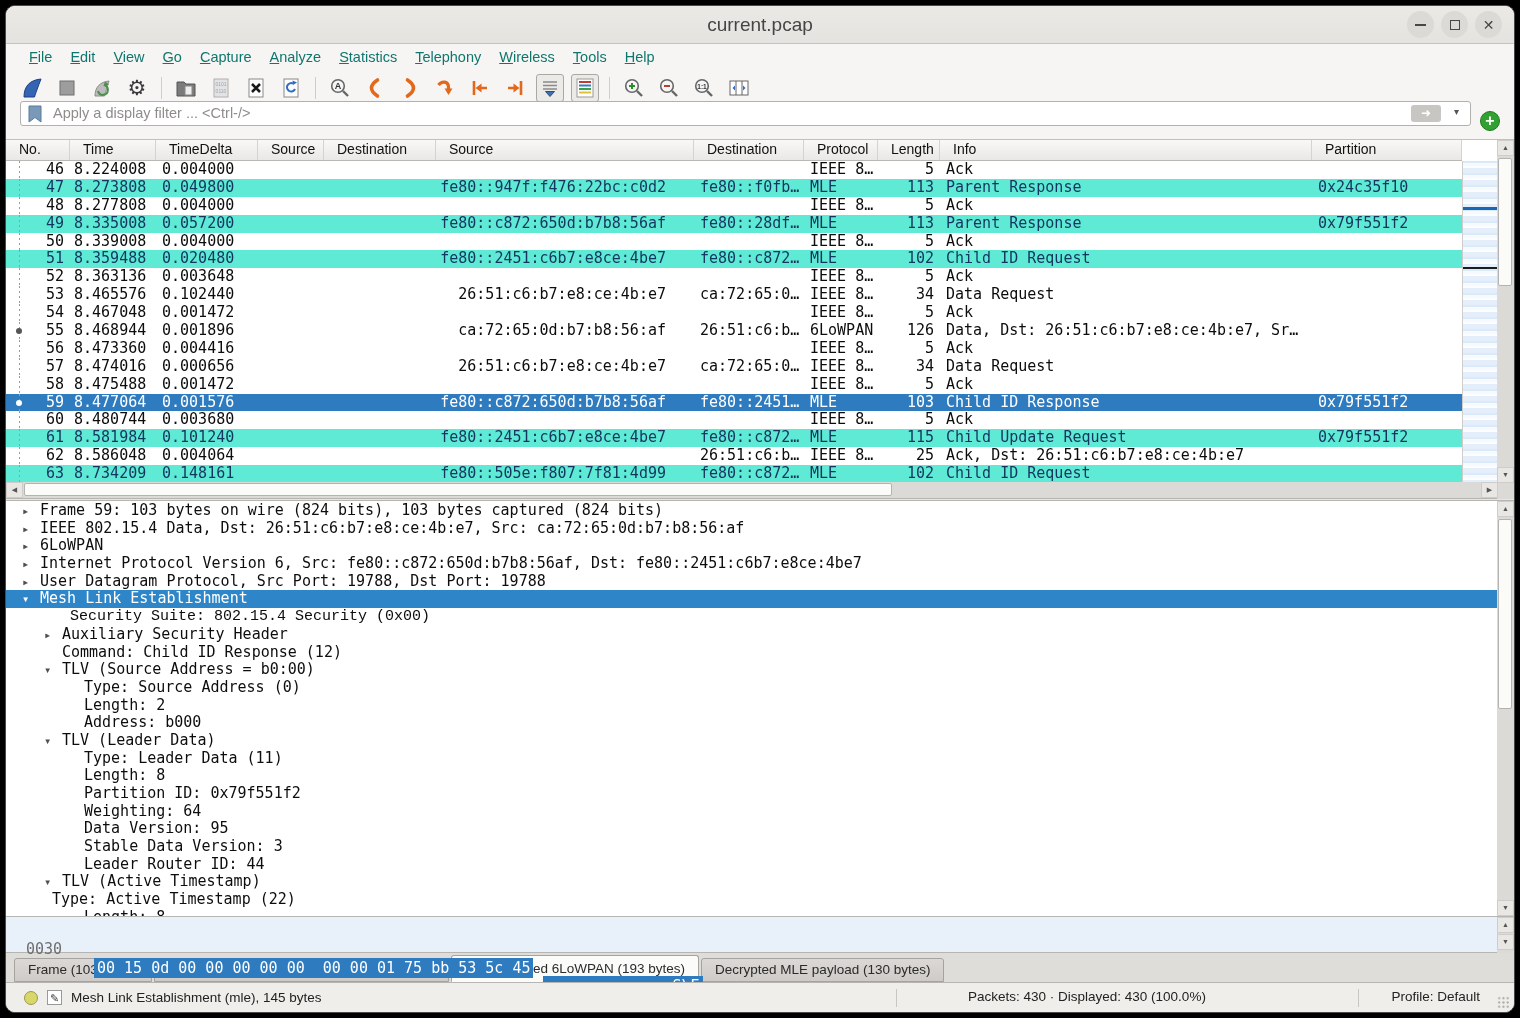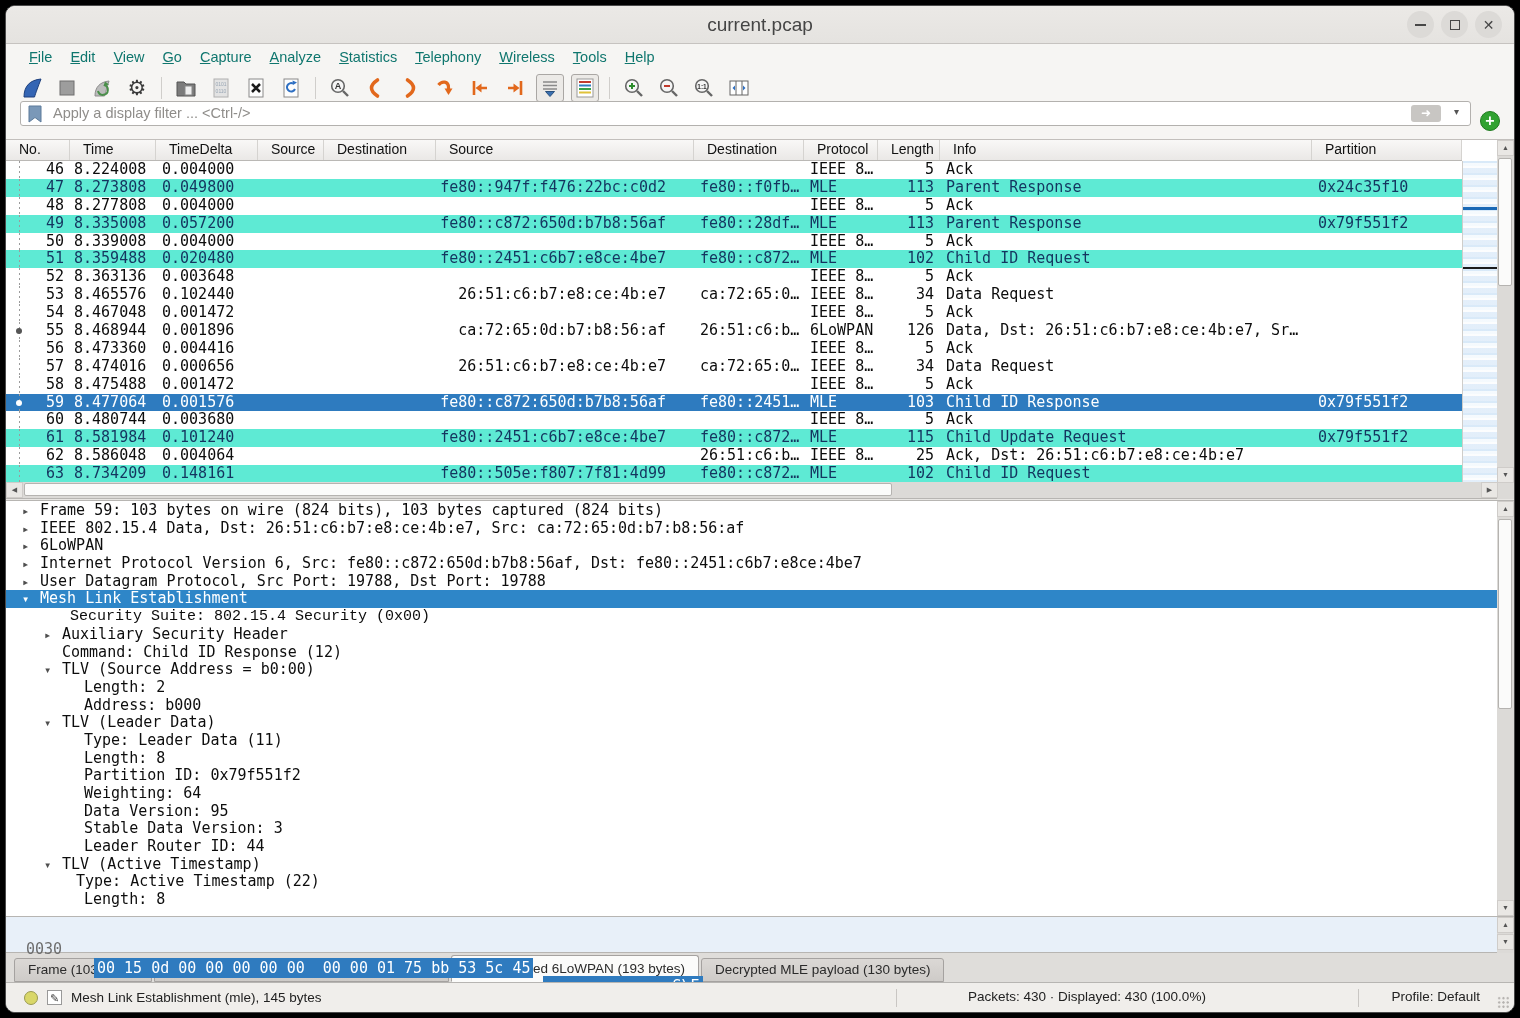--- a/index.html
+++ b/index.html
@@ -581,32 +581,33 @@
         <div class="dline" style="padding-left: 16px;"><span class="exp">▸</span><span>Frame 59: 103 bytes on wire (824 bits), 103 bytes captured (824 bits)</span></div>
         <div class="dline" style="padding-left: 16px;"><span class="exp">▸</span><span>IEEE 802.15.4 Data, Dst: 26:51:c6:b7:e8:ce:4b:e7, Src: ca:72:65:0d:b7:b8:56:af</span></div>
         <div class="dline" style="padding-left: 16px;"><span class="exp">▸</span><span>6LoWPAN</span></div>
         <div class="dline" style="padding-left: 16px;"><span class="exp">▸</span><span>Internet Protocol Version 6, Src: fe80::c872:650d:b7b8:56af, Dst: fe80::2451:c6b7:e8ce:4be7</span></div>
         <div class="dline" style="padding-left: 16px;"><span class="exp">▸</span><span>User Datagram Protocol, Src Port: 19788, Dst Port: 19788</span></div>
         <div class="dline dsel" style="padding-left: 16px;"><span class="exp">▾</span><span>Mesh Link Establishment</span></div>
         <div class="dline" style="padding-left: 46px; font-family: Liberation Mono, monospace;"><span class="exp"></span><span>Security Suite: 802.15.4 Security (0x00)</span></div>
         <div class="dline" style="padding-left: 38px;"><span class="exp">▸</span><span>Auxiliary Security Header</span></div>
         <div class="dline" style="padding-left: 38px;"><span class="exp"></span><span>Command: Child ID Response (12)</span></div>
         <div class="dline" style="padding-left: 38px;"><span class="exp">▾</span><span>TLV (Source Address = b0:00)</span></div>
+        <div class="dline" style="padding-left: 60px;"><span class="exp"></span><span>Type: Source Address (0)</span></div>
         <div class="dline" style="padding-left: 60px;"><span class="exp"></span><span>Length: 2</span></div>
         <div class="dline" style="padding-left: 60px;"><span class="exp"></span><span>Address: b000</span></div>
         <div class="dline" style="padding-left: 38px;"><span class="exp">▾</span><span>TLV (Leader Data)</span></div>
         <div class="dline" style="padding-left: 60px;"><span class="exp"></span><span>Type: Leader Data (11)</span></div>
         <div class="dline" style="padding-left: 60px;"><span class="exp"></span><span>Length: 8</span></div>
         <div class="dline" style="padding-left: 60px;"><span class="exp"></span><span>Partition ID: 0x79f551f2</span></div>
         <div class="dline" style="padding-left: 60px;"><span class="exp"></span><span>Weighting: 64</span></div>
         <div class="dline" style="padding-left: 60px;"><span class="exp"></span><span>Data Version: 95</span></div>
         <div class="dline" style="padding-left: 60px;"><span class="exp"></span><span>Stable Data Version: 3</span></div>
         <div class="dline" style="padding-left: 60px;"><span class="exp"></span><span>Leader Router ID: 44</span></div>
         <div class="dline" style="padding-left: 38px;"><span class="exp">▾</span><span>TLV (Active Timestamp)</span></div>
-        <div class="dline" style="padding-left: 52px;"><span class="exp"></span><span>Type: Active Timestamp (22)</span></div>
+        <div class="dline" style="padding-left: 28px;"><span class="exp"></span><span>Type: Active Timestamp (22)</span></div>
         <div class="dline" style="padding-left: 60px;"><span class="exp"></span><span>Length: 8</span></div>
       </div>
     <div class="sb dsb">
       <div class="sbtn" style="top:0;left:0;">▲</div>
       <div class="sthumb" style="left:1px;top:18px;width:14px;height:190px;"></div>
       <div class="sbtn" style="bottom:0;left:0;">▼</div>
     </div>
   </div>
 
   <div class="hexpane">

